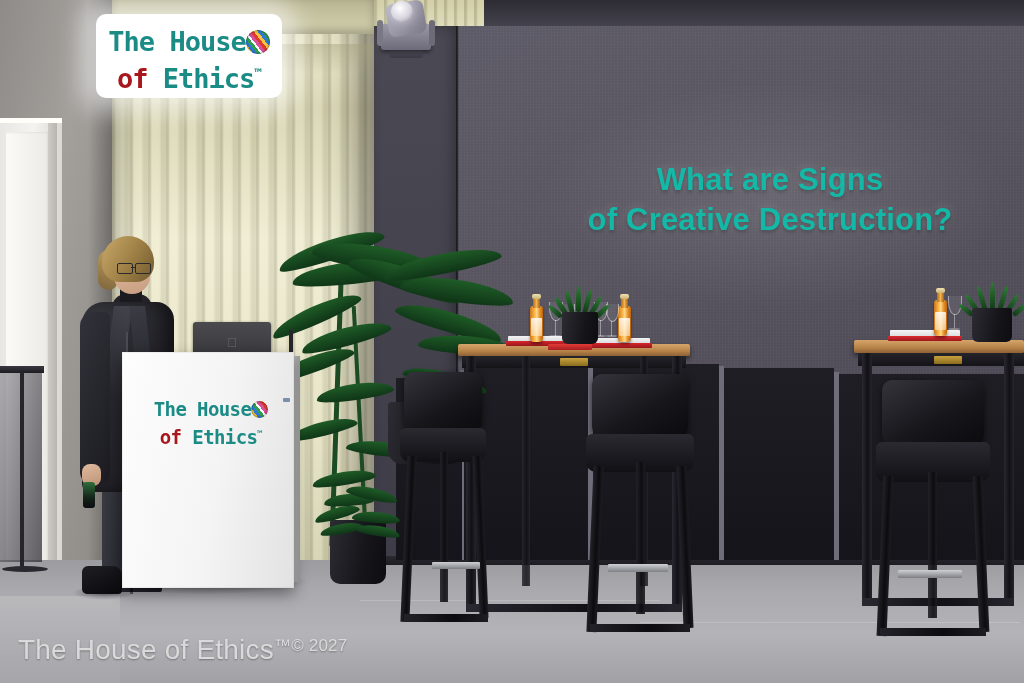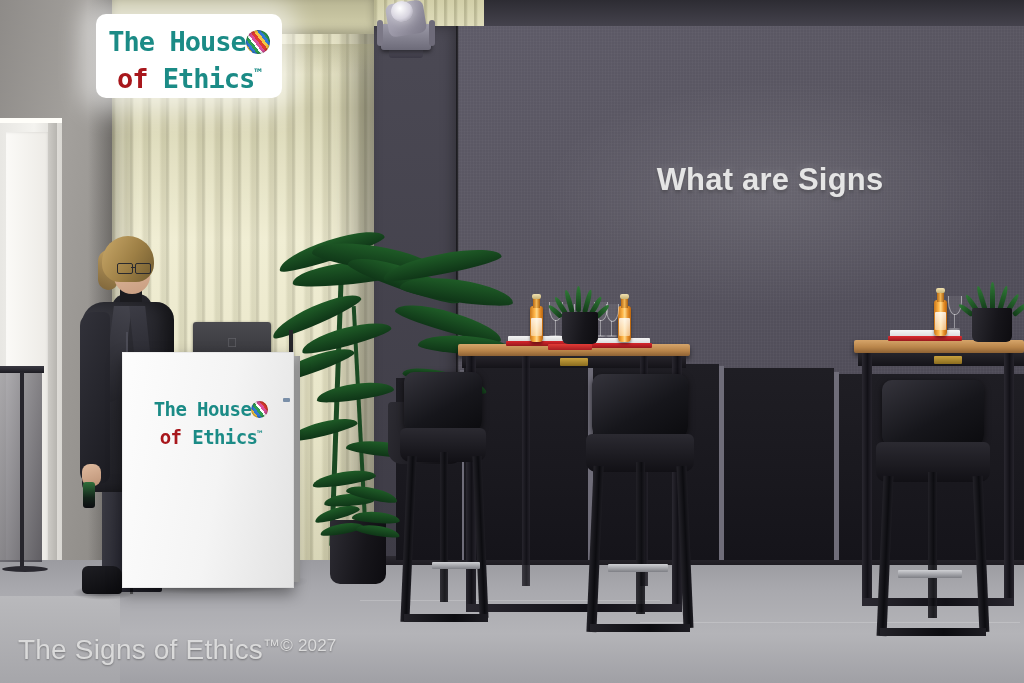--- a/index.html
+++ b/index.html
@@ -67,21 +67,21 @@
   #wall-dark-seam{left:456px;top:26px;width:4px;height:580px;
     background:linear-gradient(90deg,rgba(0,0,0,.55),rgba(255,255,255,.05));}
 
   
   #proj-glow{left:540px;top:80px;width:470px;height:230px;
     background:radial-gradient(ellipse at 50% 50%,rgba(255,255,255,.10),rgba(255,255,255,0) 70%);}
 
   
   #slide-text{
     left:520px;top:160px;width:500px;text-align:center;
-    color:#e5e5e5;font-weight:bold;font-size:31px;line-height:1.28;
+    color:#14b8a6;font-weight:bold;font-size:31px;line-height:1.28;
     letter-spacing:.2px;text-shadow:0 0 10px rgba(255,255,255,.22),0 2px 4px rgba(0,0,0,.4);
   }
 
   
   #light-wrap{left:375px;top:0px;width:62px;height:60px;}
   .lt-bracket{position:absolute;left:6px;top:24px;width:50px;height:26px;border-radius:3px;
     background:linear-gradient(180deg,#9c9aa8,#6d6b79);box-shadow:0 2px 4px rgba(0,0,0,.5);}
   .lt-head{position:absolute;left:12px;top:2px;width:38px;height:33px;border-radius:7px;
     background:linear-gradient(135deg,#b6b3c2,#7b7887);transform:rotate(-9deg);}
   .lt-lens{position:absolute;left:16px;top:1px;width:22px;height:21px;border-radius:50%;
@@ -267,20 +267,21 @@
   <div class="layer" id="door-edge"></div>
   <div class="layer" id="door-hilite"></div>
 
   <div class="layer" id="wall-dark-a"></div>
   <div class="layer" id="wall-dark-b"></div>
   <div class="layer" id="wall-dark-seam"></div>
   <div class="layer" id="proj-glow"></div>
 
   <div class="layer" id="slide-text">
     <div>What are Signs</div>
+    <div>of Creative Destruction?</div>
   </div>
 
   <div class="layer" id="truss"></div>
   <div class="layer" id="light-wrap">
     <div class="lt-base"></div>
     <div class="lt-bracket"></div>
     <div class="lt-yoke"></div>
     <div class="lt-yoke2"></div>
     <div class="lt-head"></div>
     <div class="lt-lens"></div>
@@ -486,15 +487,15 @@
     <div class="logo-line1">
       <span class="lg-teal">The</span>
       <span class="lg-teal">House</span><span class="globe"></span>
     </div>
     <div class="logo-line2">
       <span class="lg-red">of</span>
       <span class="lg-teal">Ethics</span><span class="lg-tm">™</span>
     </div>
   </div>
 
-  <div class="layer" id="wm-main"><span>The Signs of Ethics</span><span class="sup">™© 2027</span></div>
+  <div class="layer" id="wm-main"><span>The House of Ethics</span><span class="sup">™© 2027</span></div>
 
 </div>
 
 </body></html>

